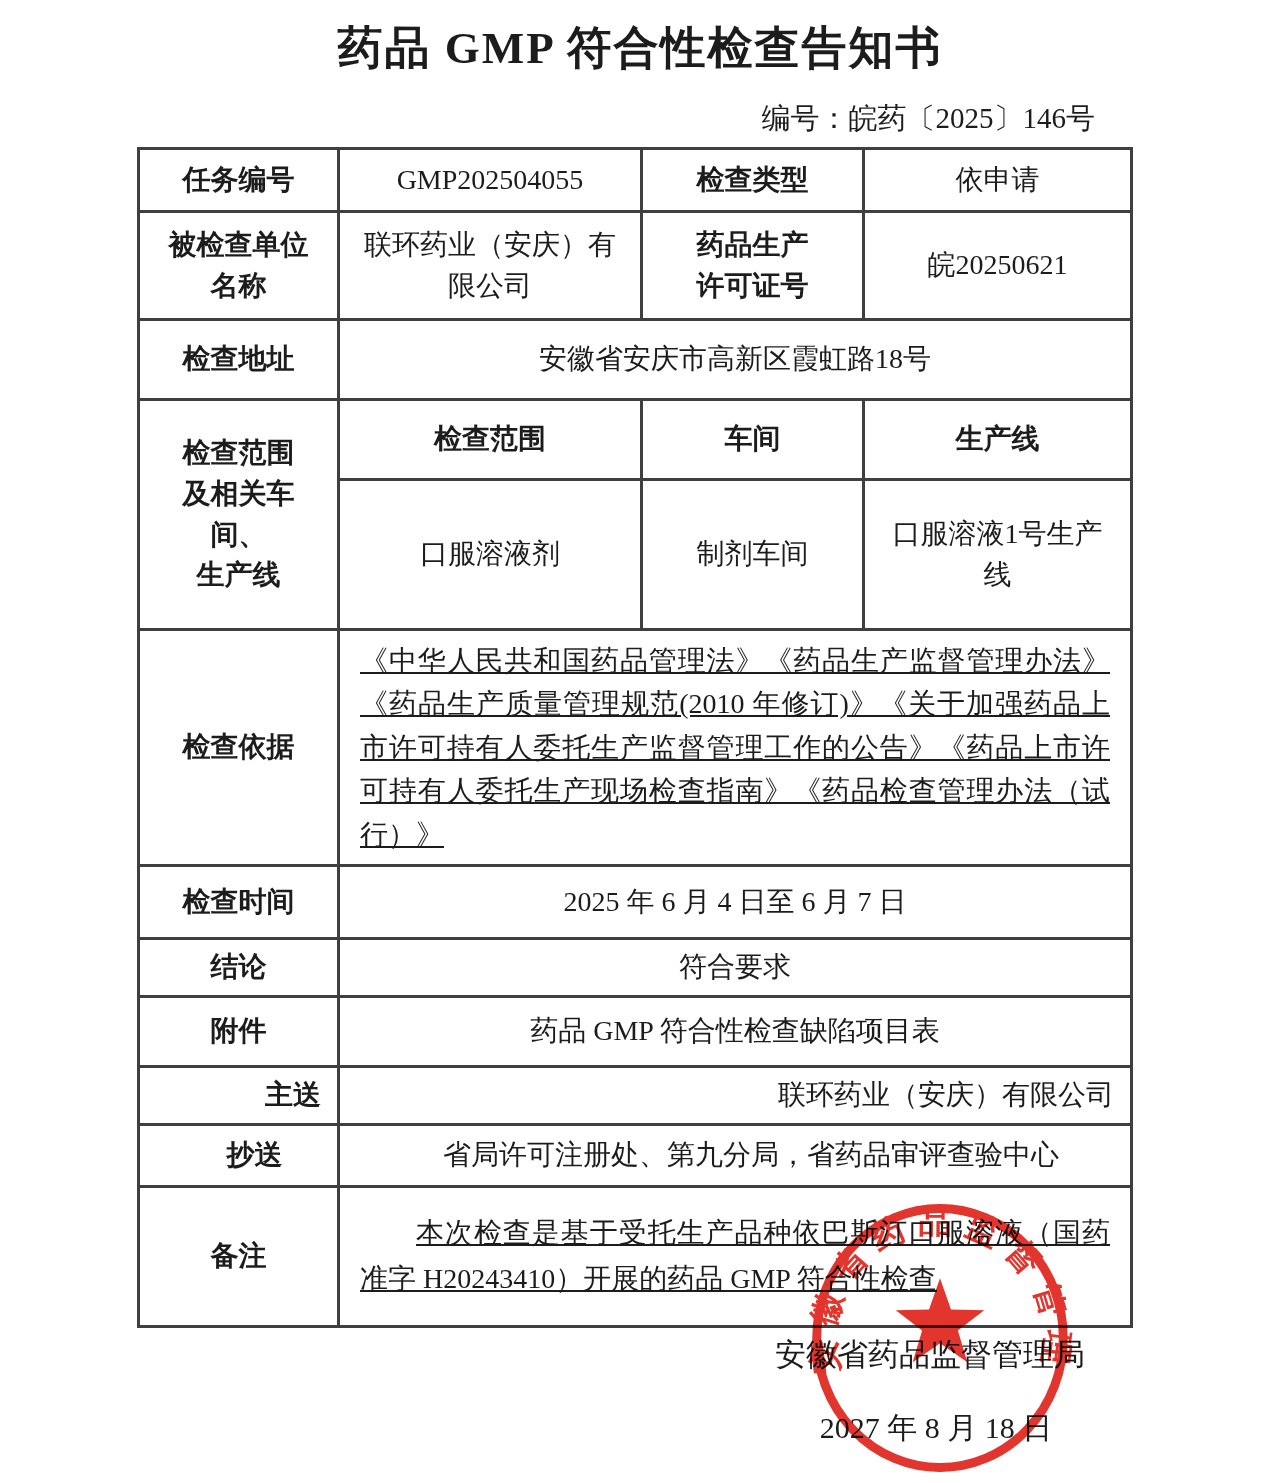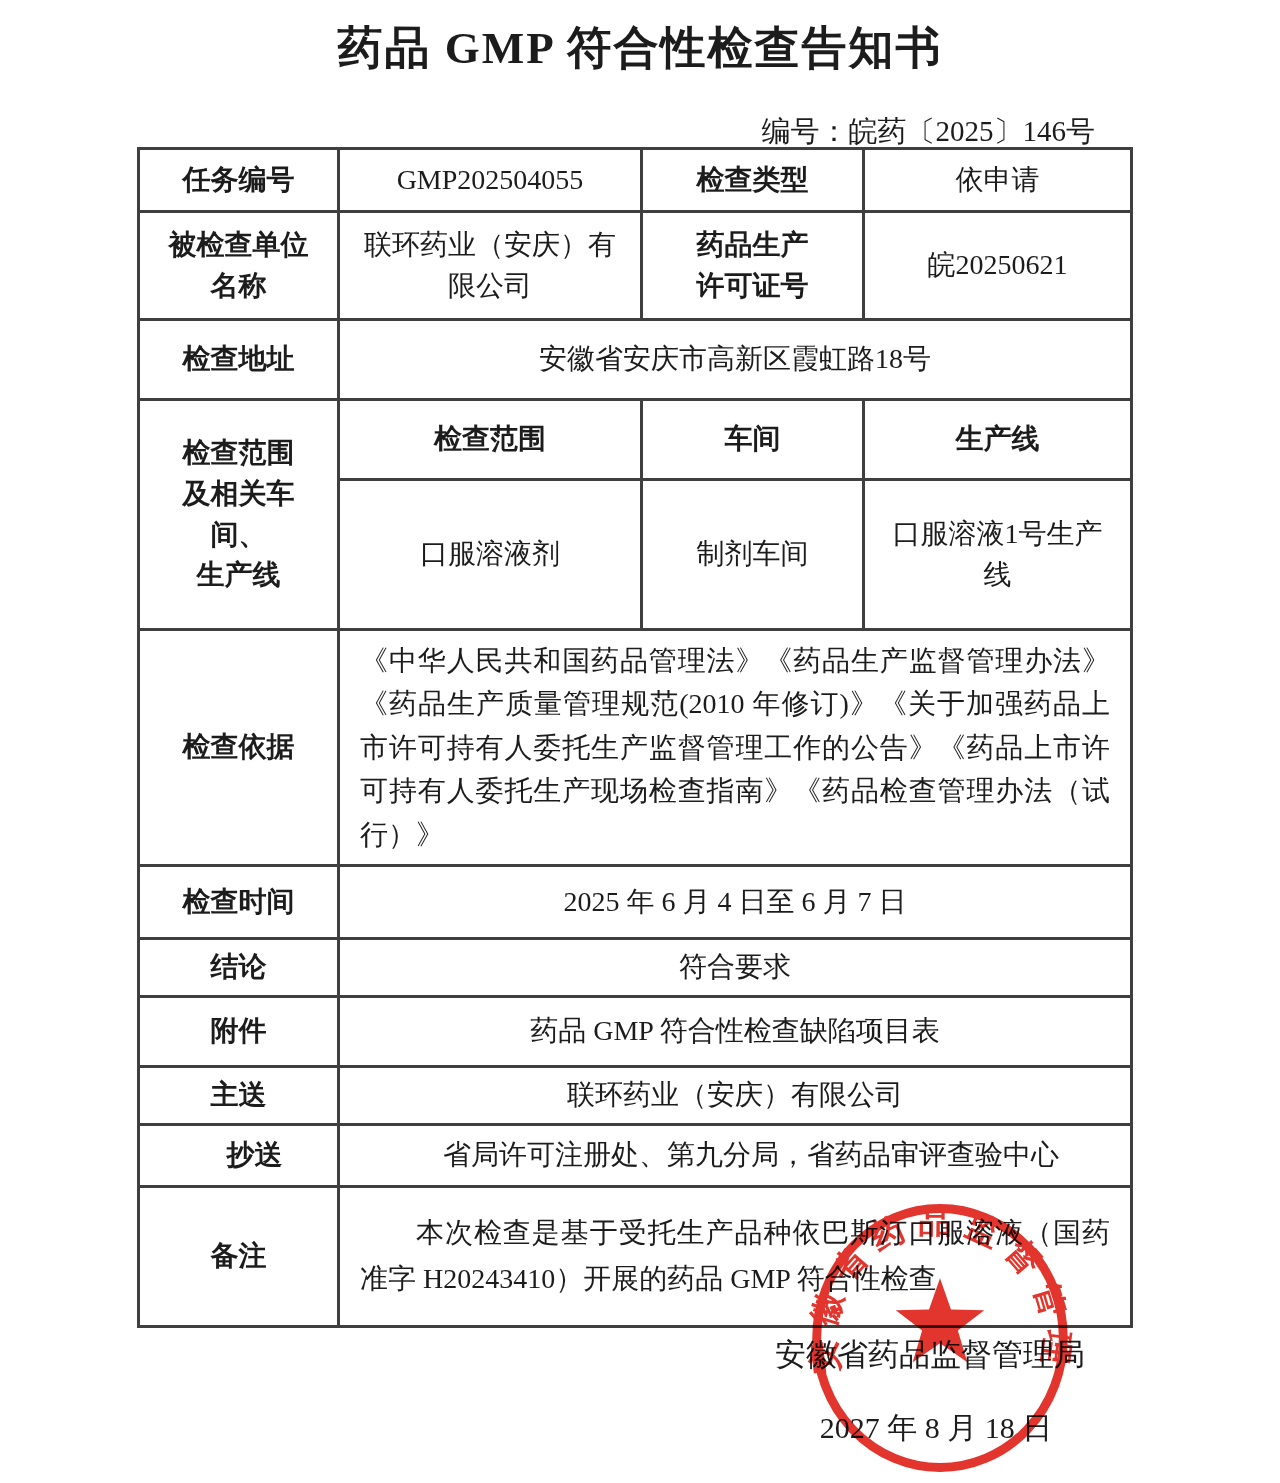--- a/index.html
+++ b/index.html
@@ -17,21 +17,21 @@
     top: 18px;
     left: 0;
     width: 100%;
     text-align: center;
     font-size: 45px;
     font-weight: bold;
     letter-spacing: 2px;
   }
   .doc-number {
     position: absolute;
-    top: 112px;
+    top: 99px;
     right: 185px;
     font-size: 29px;
   }
   table.doc-table {
     position: absolute;
     left: 137px;
     top: 147px;
     width: 993px;
     border-collapse: collapse;
     table-layout: fixed;
@@ -44,32 +44,33 @@
     padding: 4px 16px;
     font-weight: normal;
     line-height: 1.45;
   }
   .doc-table th.lbl { font-weight: bold; white-space: pre-line; }
   .doc-table td.justify {
     text-align: justify;
     text-justify: inter-ideograph;
     padding: 8px 20px;
     line-height: 1.55;
+    text-decoration: underline;
   }
   .doc-table td.indent { text-indent: 2em; line-height: 1.65; }
   .r1  td, .r1  th { height: 63px; }
   .r2  td, .r2  th { height: 108px; }
   .r3  td, .r3  th { height: 80px; }
   .r4a td, .r4a th { height: 80px; text-align: center; }
   .r4b td, .r4b th { height: 150px; }
   .r5  td, .r5  th { height: 224px; }
   .r6  td, .r6  th { height: 73px; }
   .r7  td, .r7  th { height: 58px; }
   .r8  td, .r8  th { height: 70px; }
-  .r9  td, .r9  th { height: 58px; }
+  .r9  td, .r9  th { height: 58px; text-align: right; }
   .r10 td, .r10 th { height: 62px; padding-left: 48px; }
   .r11 td, .r11 th { height: 140px; }
   .issuer {
     position: absolute;
     top: 1334px;
     left: 930px;
     transform: translateX(-50%);
     font-size: 31px;
     white-space: nowrap;
   }

